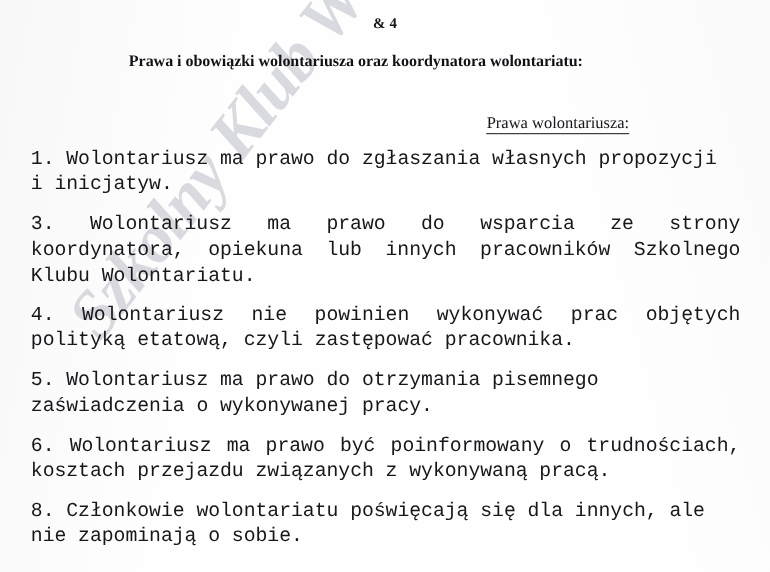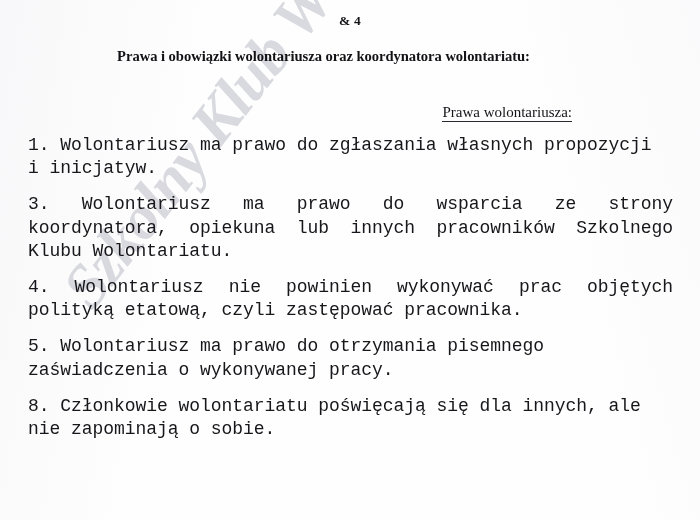--- a/index.html
+++ b/index.html
@@ -139,17 +139,18 @@
 
     <div class="doc-subtitle">
       <span>Prawa wolontariusza:</span>
     </div>
 
     <div id="clause-list">
       <p class="clause single">1. Wolontariusz ma prawo do zgłaszania własnych propozycji i inicjatyw.</p>
       <p class="clause">3. Wolontariusz ma prawo do wsparcia ze strony koordynatora, opiekuna lub innych pracowników Szkolnego Klubu Wolontariatu.</p>
       <p class="clause">4. Wolontariusz nie powinien wykonywać prac objętych polityką etatową, czyli zastępować pracownika.</p>
       <p class="clause single">5. Wolontariusz ma prawo do otrzymania pisemnego zaświadczenia o wykonywanej pracy.</p>
+      <p class="clause">6. Wolontariusz ma prawo być poinformowany o trudnościach, kosztach przejazdu związanych z wykonywaną pracą.</p>
       <p class="clause single">8. Członkowie wolontariatu poświęcają się dla innych, ale nie zapominają o sobie.</p>
     </div>
 
   </div>
 </div>
 
 </body></html>

